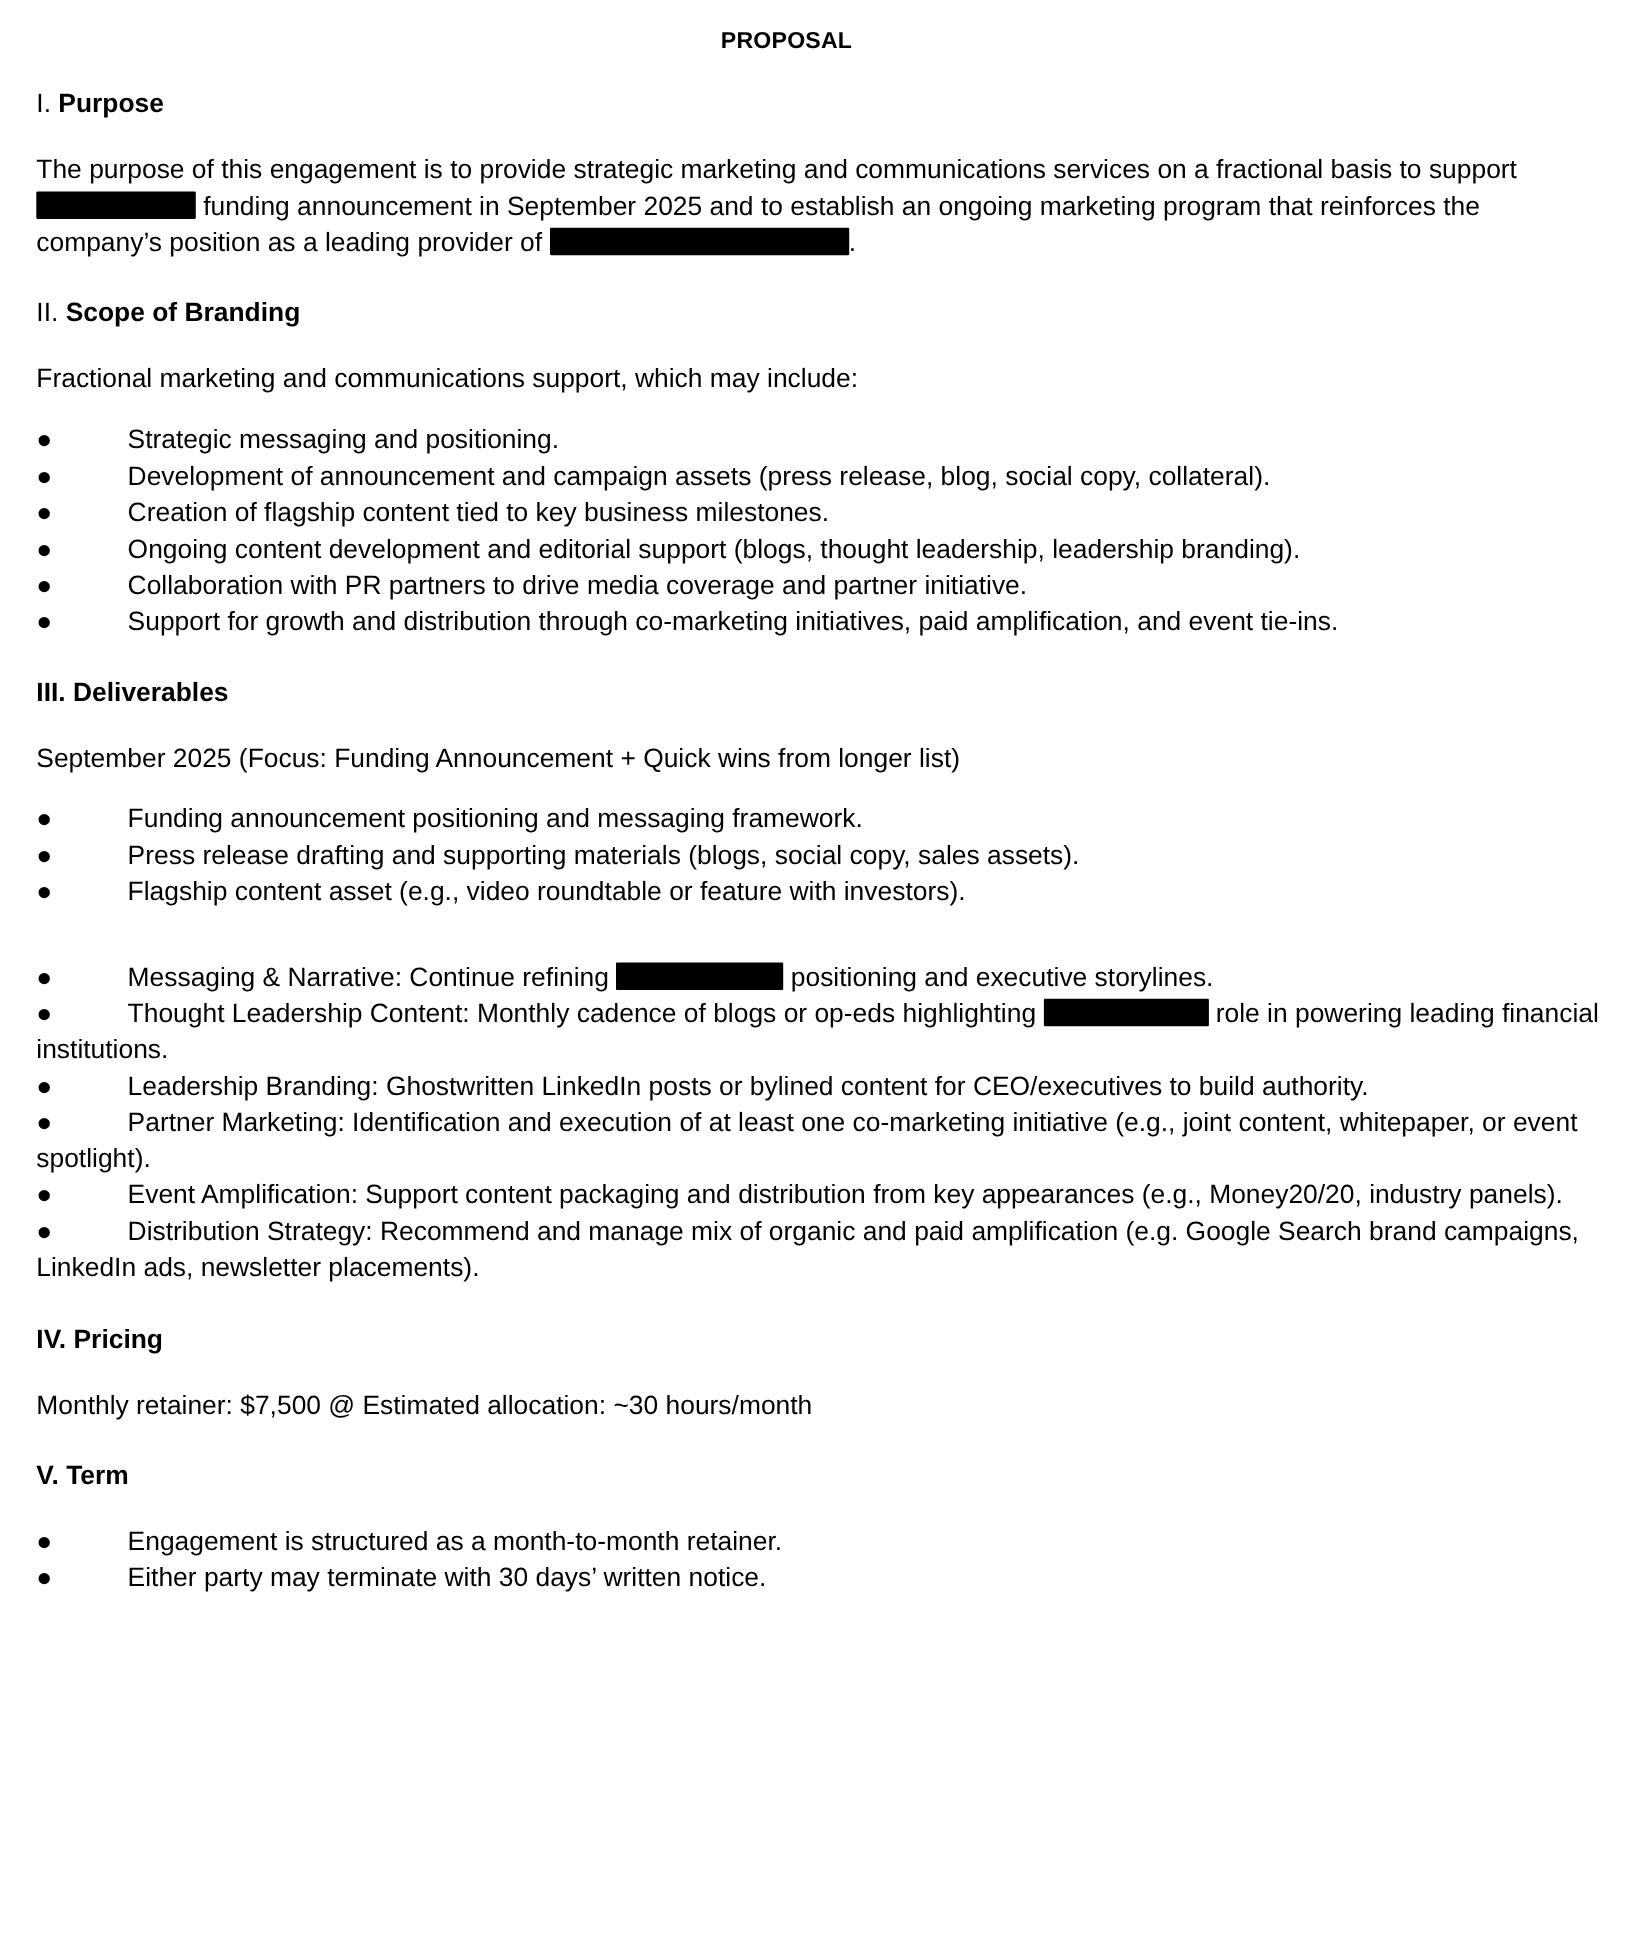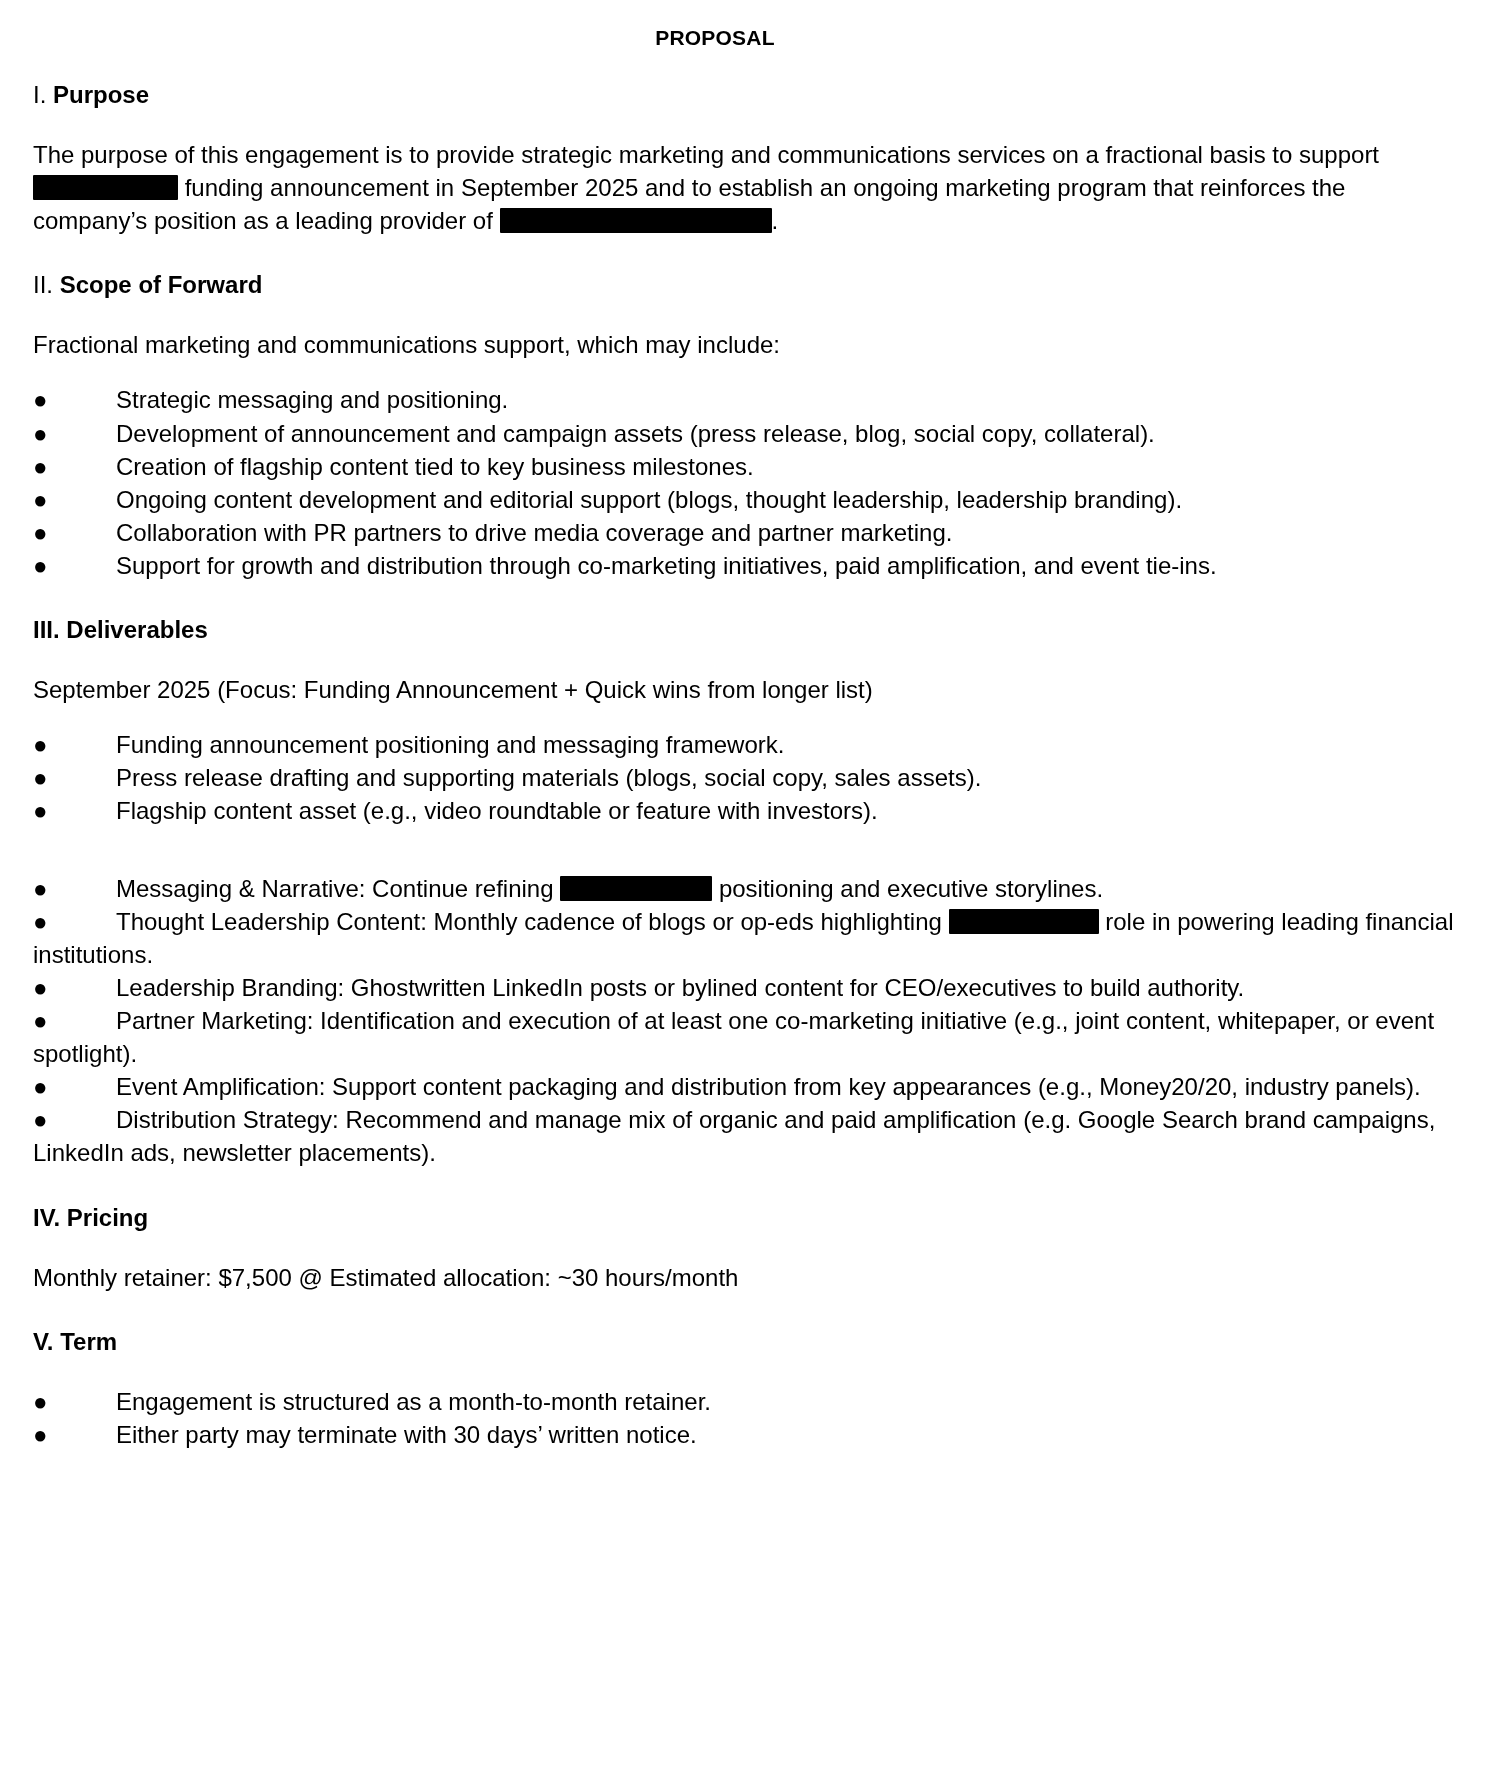--- a/index.html
+++ b/index.html
@@ -100,21 +100,21 @@
   </div>
 
   <div class="gap-l"></div>
 
   <div class="para"><span>The purpose of this engagement is to provide strategic marketing and communications services on a fractional basis to support</span> <span class="redaction" style="width:145px;height:25px;"></span> <span>funding announcement in September 2025 and to establish an ongoing marketing program that reinforces the company’s position as a leading provider of</span> <span class="redaction" style="width:272px;height:25px;"></span><span>.</span></div>
 
   <div class="gap-xl"></div>
 
   <div class="section-heading">
     <span class="numeral">II.</span>
-    <span class="title">Scope of Forward</span>
+    <span class="title">Scope of Branding</span>
   </div>
 
   <div class="gap-l"></div>
 
   <div class="para">Fractional marketing and communications support, which may include:</div>
 
   <div class="gap-m"></div>
 
   <ul class="bullets">
     <li>
@@ -128,21 +128,21 @@
     <li>
         <span class="dot">●</span>
         <span class="btext">Creation of flagship content tied to key business milestones.</span>
       </li>
     <li>
         <span class="dot">●</span>
         <span class="btext">Ongoing content development and editorial support (blogs, thought leadership, leadership branding).</span>
       </li>
     <li>
         <span class="dot">●</span>
-        <span class="btext">Collaboration with PR partners to drive media coverage and partner marketing.</span>
+        <span class="btext">Collaboration with PR partners to drive media coverage and partner initiative.</span>
       </li>
     <li>
         <span class="dot">●</span>
         <span class="btext">Support for growth and distribution through co-marketing initiatives, paid amplification, and event tie-ins.</span>
       </li>
   </ul>
 
   <div class="gap-xl"></div>
 
   <div class="section-heading">

